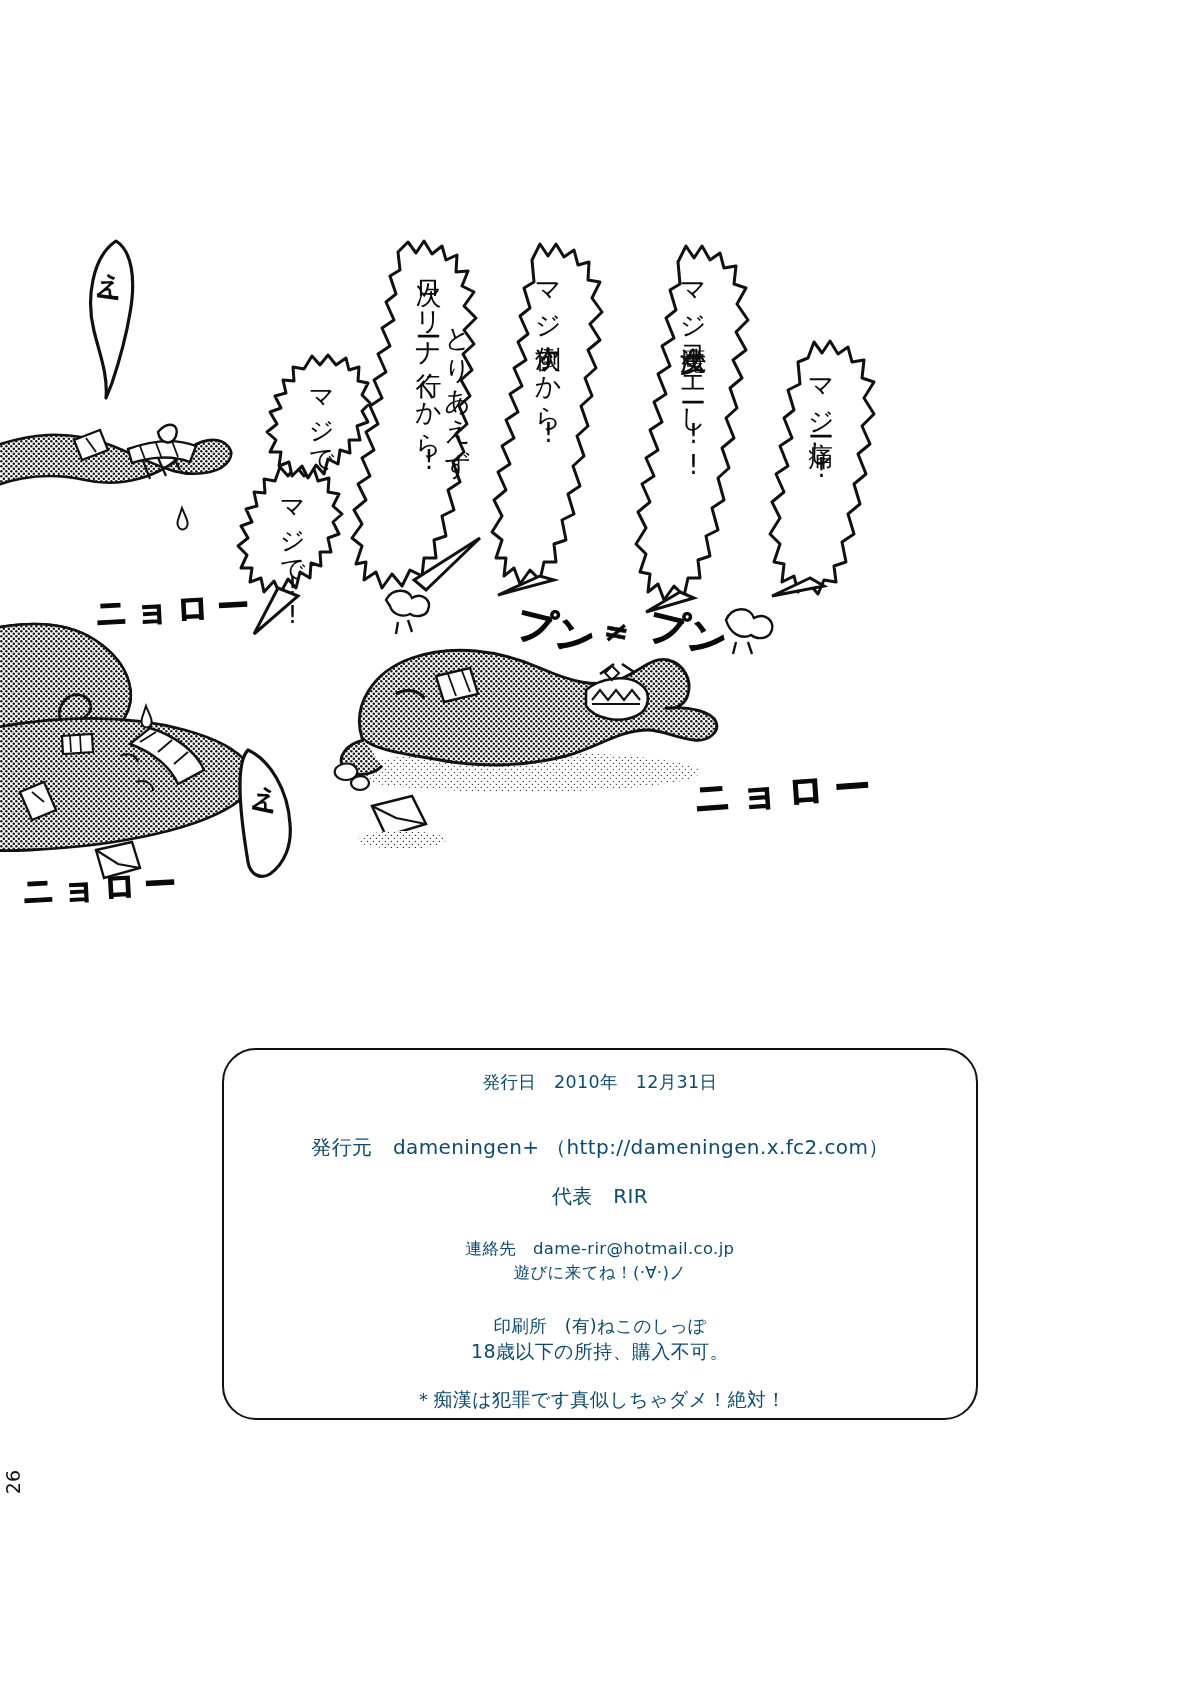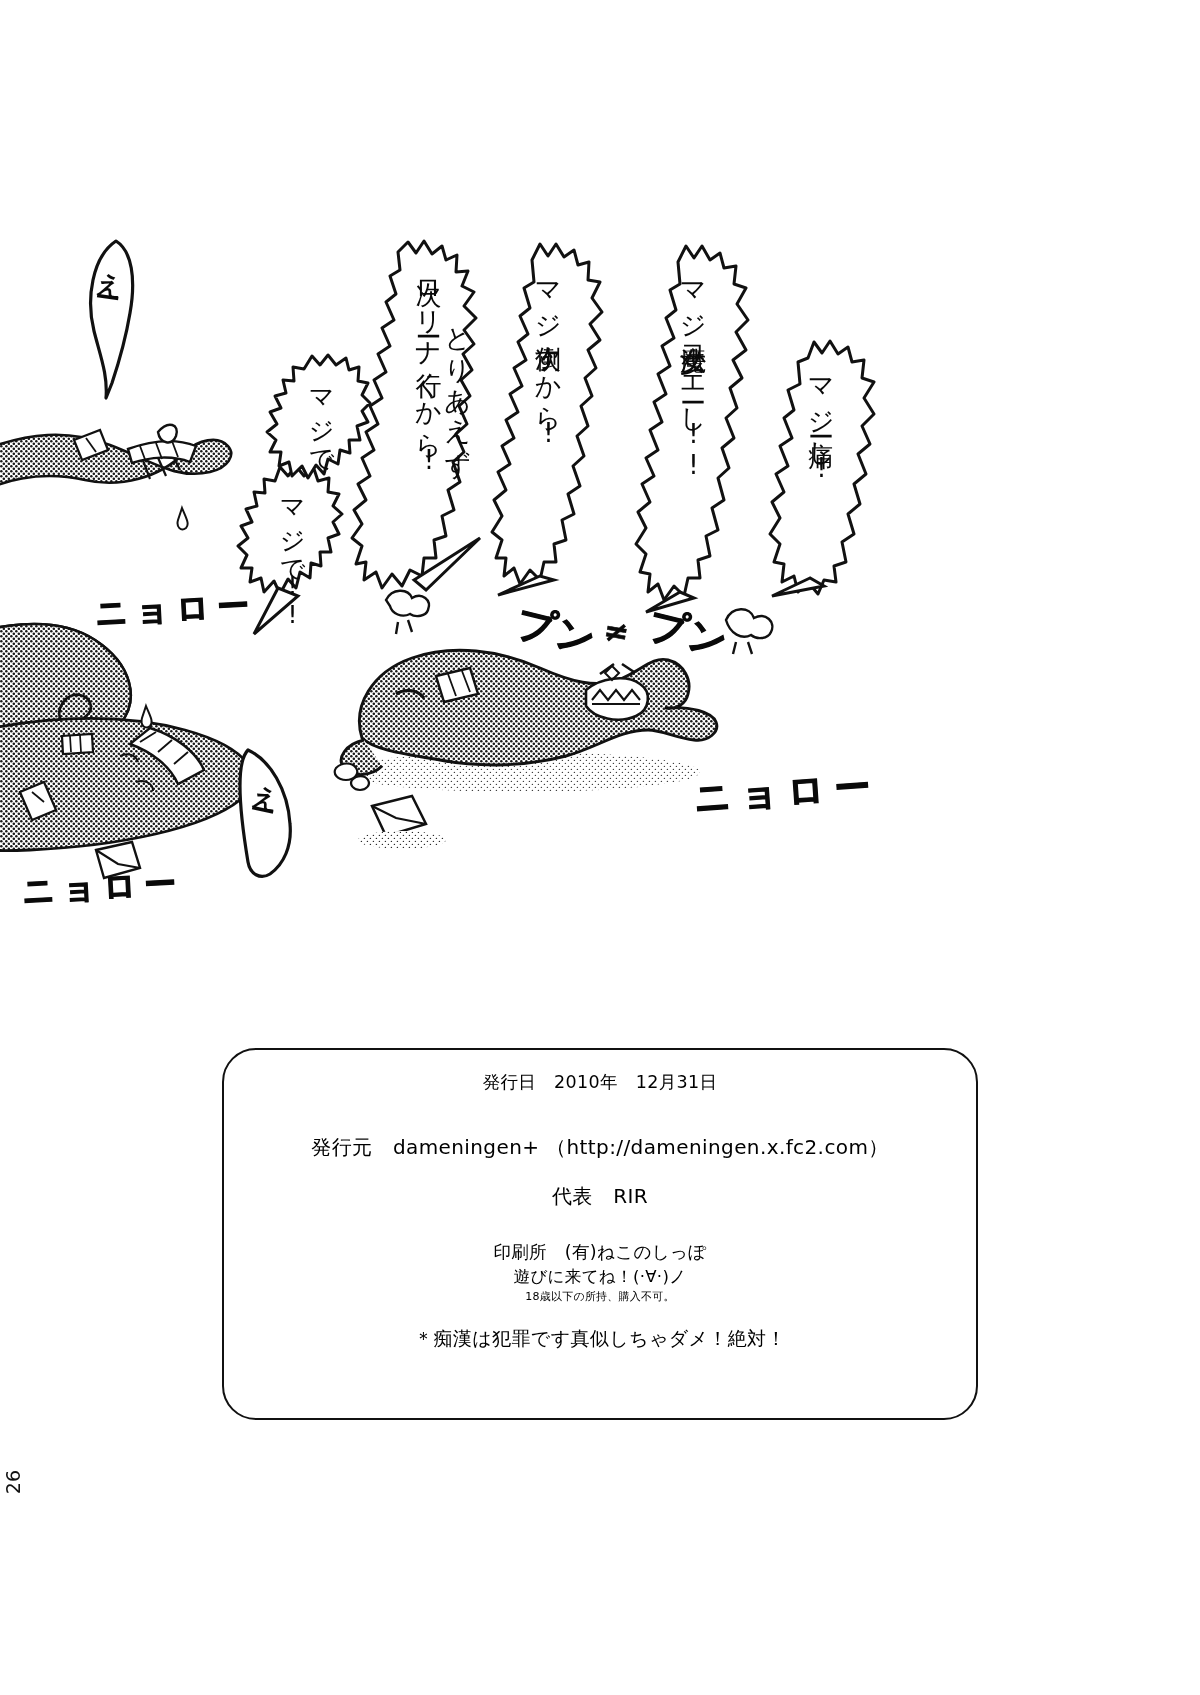--- a/index.html
+++ b/index.html
@@ -69,32 +69,32 @@
     width: 756px;
     height: 372px;
     border: 2px solid #111;
     border-radius: 34px;
     box-sizing: border-box;
     background: #fff;
   }
   #colophon .line {
     text-align: center;
     font-family: "DejaVu Sans", "Liberation Sans", sans-serif;
-    color: #000000;
+    color: #0c4a6e;
     letter-spacing: 0.02em;
   }
   .c-date      { font-size: 17.5px; margin-top: 20px; letter-spacing: .08em; }
   .c-publisher { font-size: 20px; margin-top: 40px; letter-spacing: .03em; }
   .c-rep       { font-size: 20px; margin-top: 22px; letter-spacing: .06em; }
   .c-contact   { font-size: 16.5px; margin-top: 28px; letter-spacing: .03em; }
   .c-pixiv     { font-size: 16.5px; margin-top: 2px;  letter-spacing: .03em; }
   .c-come      { font-size: 16.5px; margin-top: 2px;  letter-spacing: .03em; }
   .c-printer   { font-size: 17.5px; margin-top: 30px; letter-spacing: .05em; }
   .c-notice1   { font-size: 15.5px; margin-top: 36px; letter-spacing: .01em; }
-  .c-notice2   { font-size: 11px; margin-top: 1px;  letter-spacing: .01em; }
+  .c-notice2   { font-size: 19px; margin-top: 1px;  letter-spacing: .01em; }
   .c-warn      { font-size: 19px; margin-top: 22px; letter-spacing: .03em; }
 
   
   #page-number {
     position: absolute;
     left: 2px;
     top: 1470px;
     font-size: 19px;
     color: #111;
     writing-mode: vertical-rl;
@@ -357,21 +357,22 @@
   <div class="sfx" style="left:604px; top:614px; font-size:30px; transform:rotate(10deg); -webkit-text-stroke:0.6px #0a0a0a;">≠</div>
 
   <div class="sfx" style="left:648px; top:608px; font-size:38px; letter-spacing:2px; transform:rotate(14deg);">プン</div>
 
   <div class="sfx" style="left:694px; top:768px; font-size:36px; letter-spacing:10px; transform:rotate(-4deg);">ニョロー</div>
 
   <div id="colophon">
     <div class="line c-date">発行日　2010年　12月31日</div>
     <div class="line c-publisher">発行元　dameningen+ （http://dameningen.x.fc2.com）</div>
     <div class="line c-rep">代表　RIR</div>
+    <div class="line c-contact">連絡先　dame-rir@hotmail.co.jp</div>
+    <div class="line c-come">遊びに来てね！(·∀·)ノ</div>
     <div class="line c-printer">印刷所　(有)ねこのしっぽ</div>
-    <div class="line c-come">遊びに来てね！(·∀·)ノ</div>
     <div class="line c-notice2">18歳以下の所持、購入不可。</div>
     <div class="line c-warn">＊痴漢は犯罪です真似しちゃダメ！絶対！</div>
   </div>
 
   <div id="page-number">26</div>
 
 </div>
 
 </body></html>

